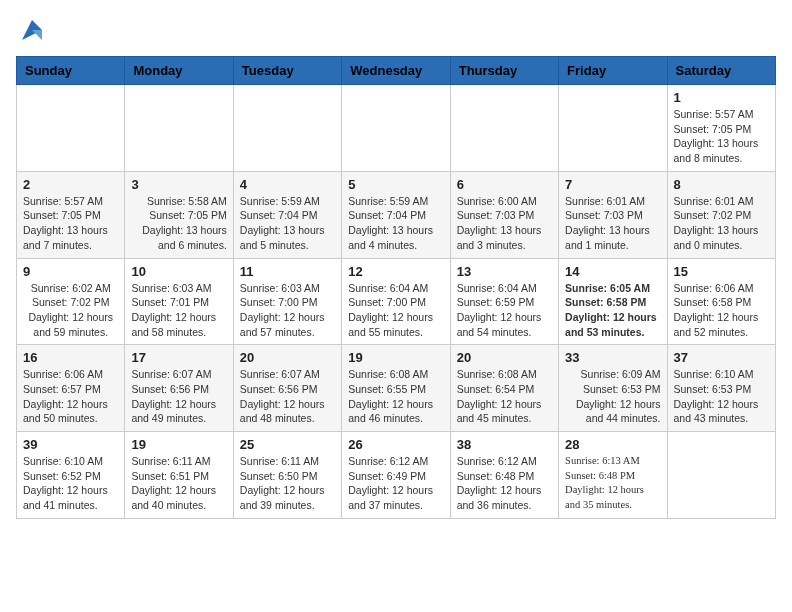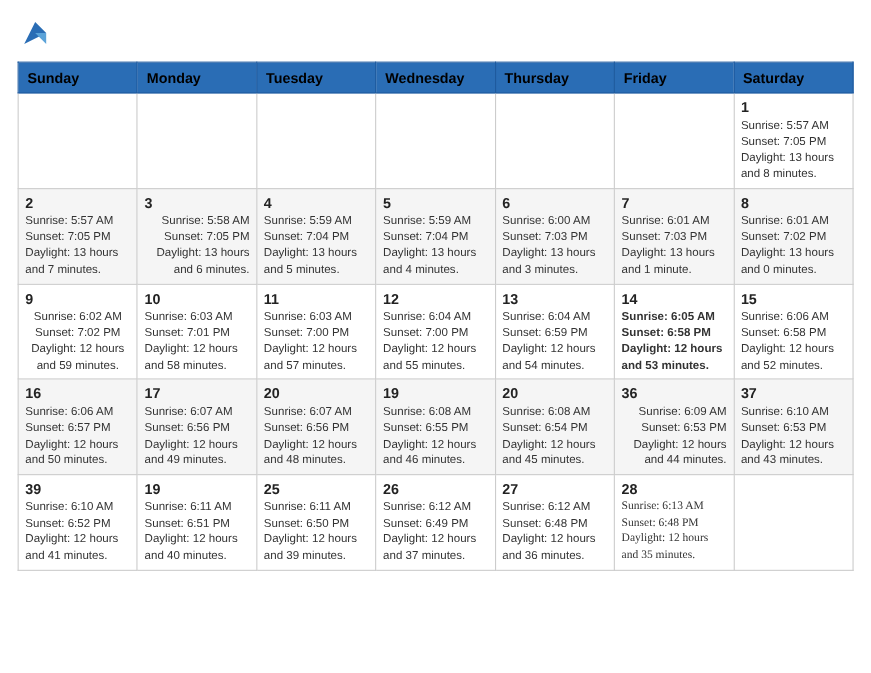--- a/index.html
+++ b/index.html
@@ -253,21 +253,21 @@
 Sunset: 6:55 PM
 Daylight: 12 hours and 46 minutes.</div>
         </td>
         <td>
           <div class="day-number">20</div>
           <div class="day-info" style="white-space: pre-line;">Sunrise: 6:08 AM
 Sunset: 6:54 PM
 Daylight: 12 hours and 45 minutes.</div>
         </td>
         <td>
-          <div class="day-number">36</div>
+          <div class="day-number">33</div>
           <div class="day-info" style="white-space: pre-line; text-align: right;">Sunrise: 6:09 AM
 Sunset: 6:53 PM
 Daylight: 12 hours and 44 minutes.</div>
         </td>
         <td>
           <div class="day-number">37</div>
           <div class="day-info" style="white-space: pre-line;">Sunrise: 6:10 AM
 Sunset: 6:53 PM
 Daylight: 12 hours and 43 minutes.</div>
         </td>
@@ -291,21 +291,21 @@
 Sunset: 6:50 PM
 Daylight: 12 hours and 39 minutes.</div>
         </td>
         <td>
           <div class="day-number">26</div>
           <div class="day-info" style="white-space: pre-line;">Sunrise: 6:12 AM
 Sunset: 6:49 PM
 Daylight: 12 hours and 37 minutes.</div>
         </td>
         <td>
-          <div class="day-number">27</div>
+          <div class="day-number">38</div>
           <div class="day-info" style="white-space: pre-line;">Sunrise: 6:12 AM
 Sunset: 6:48 PM
 Daylight: 12 hours and 36 minutes.</div>
         </td>
         <td>
           <div class="day-number">28</div>
           <div class="day-info" style="white-space: pre-line; font-family: Liberation Serif, serif;">Sunrise: 6:13 AM
 Sunset: 6:48 PM
 Daylight: 12 hours and 35 minutes.</div>
         </td>

